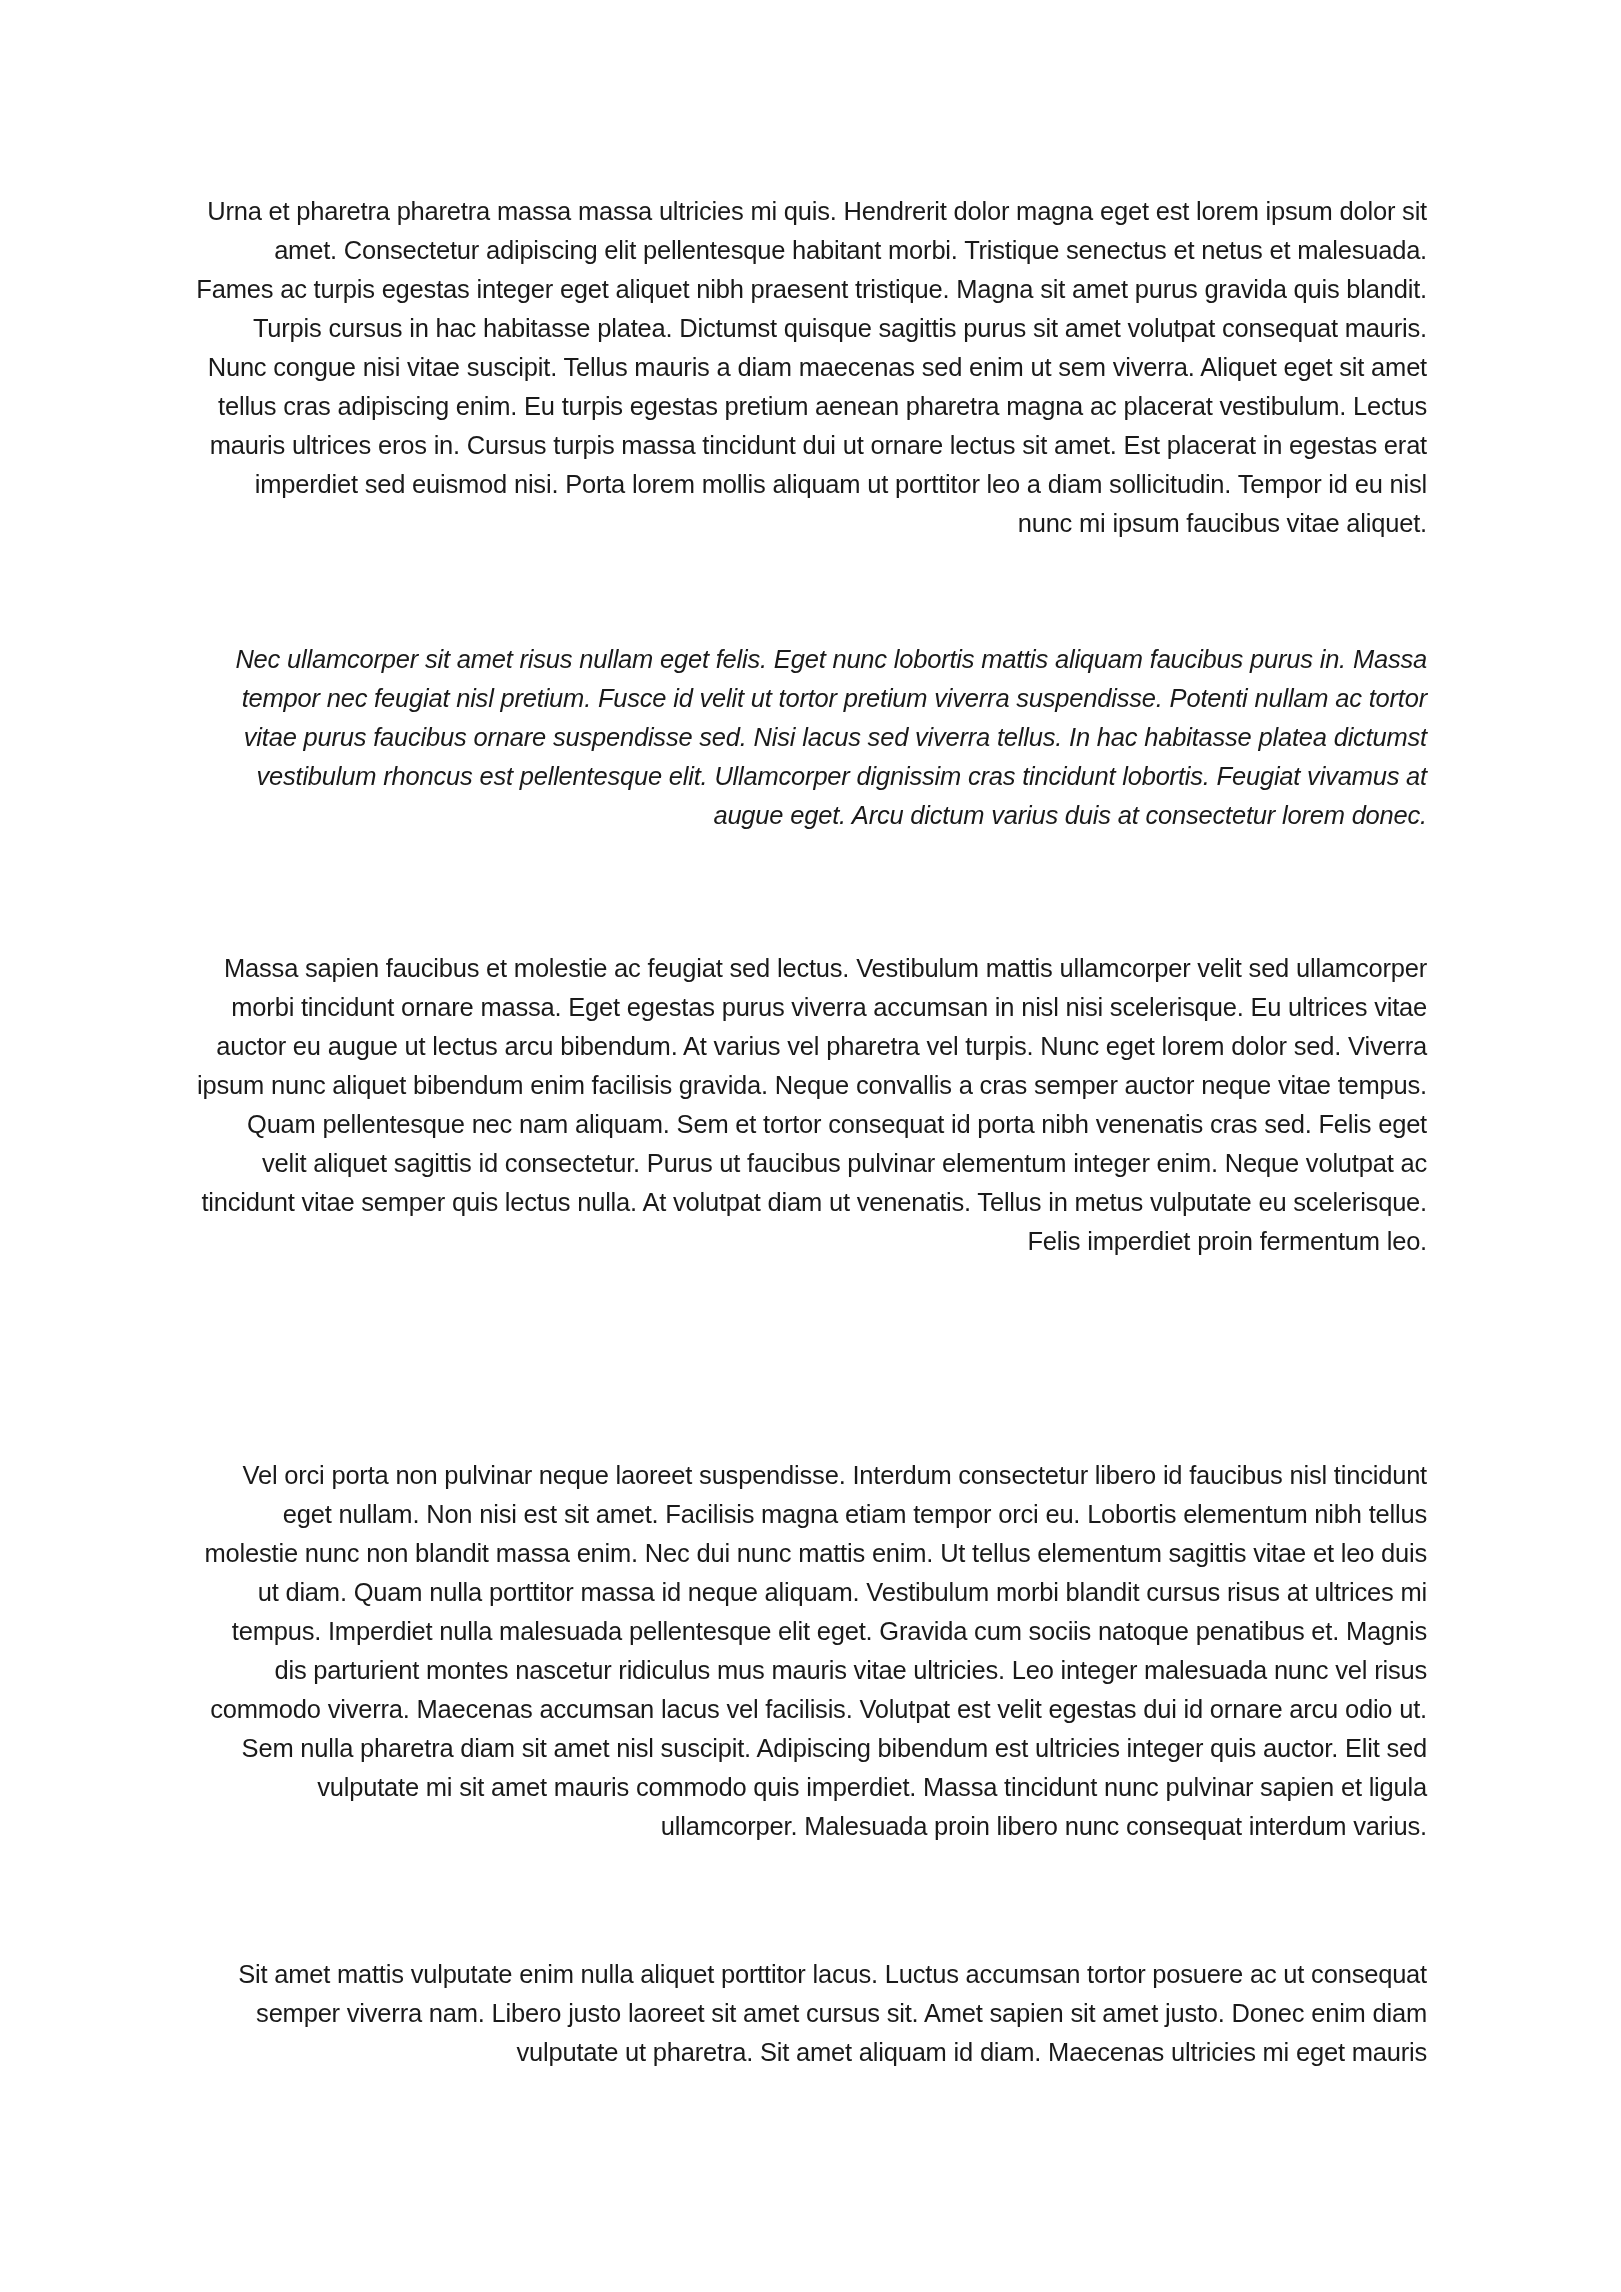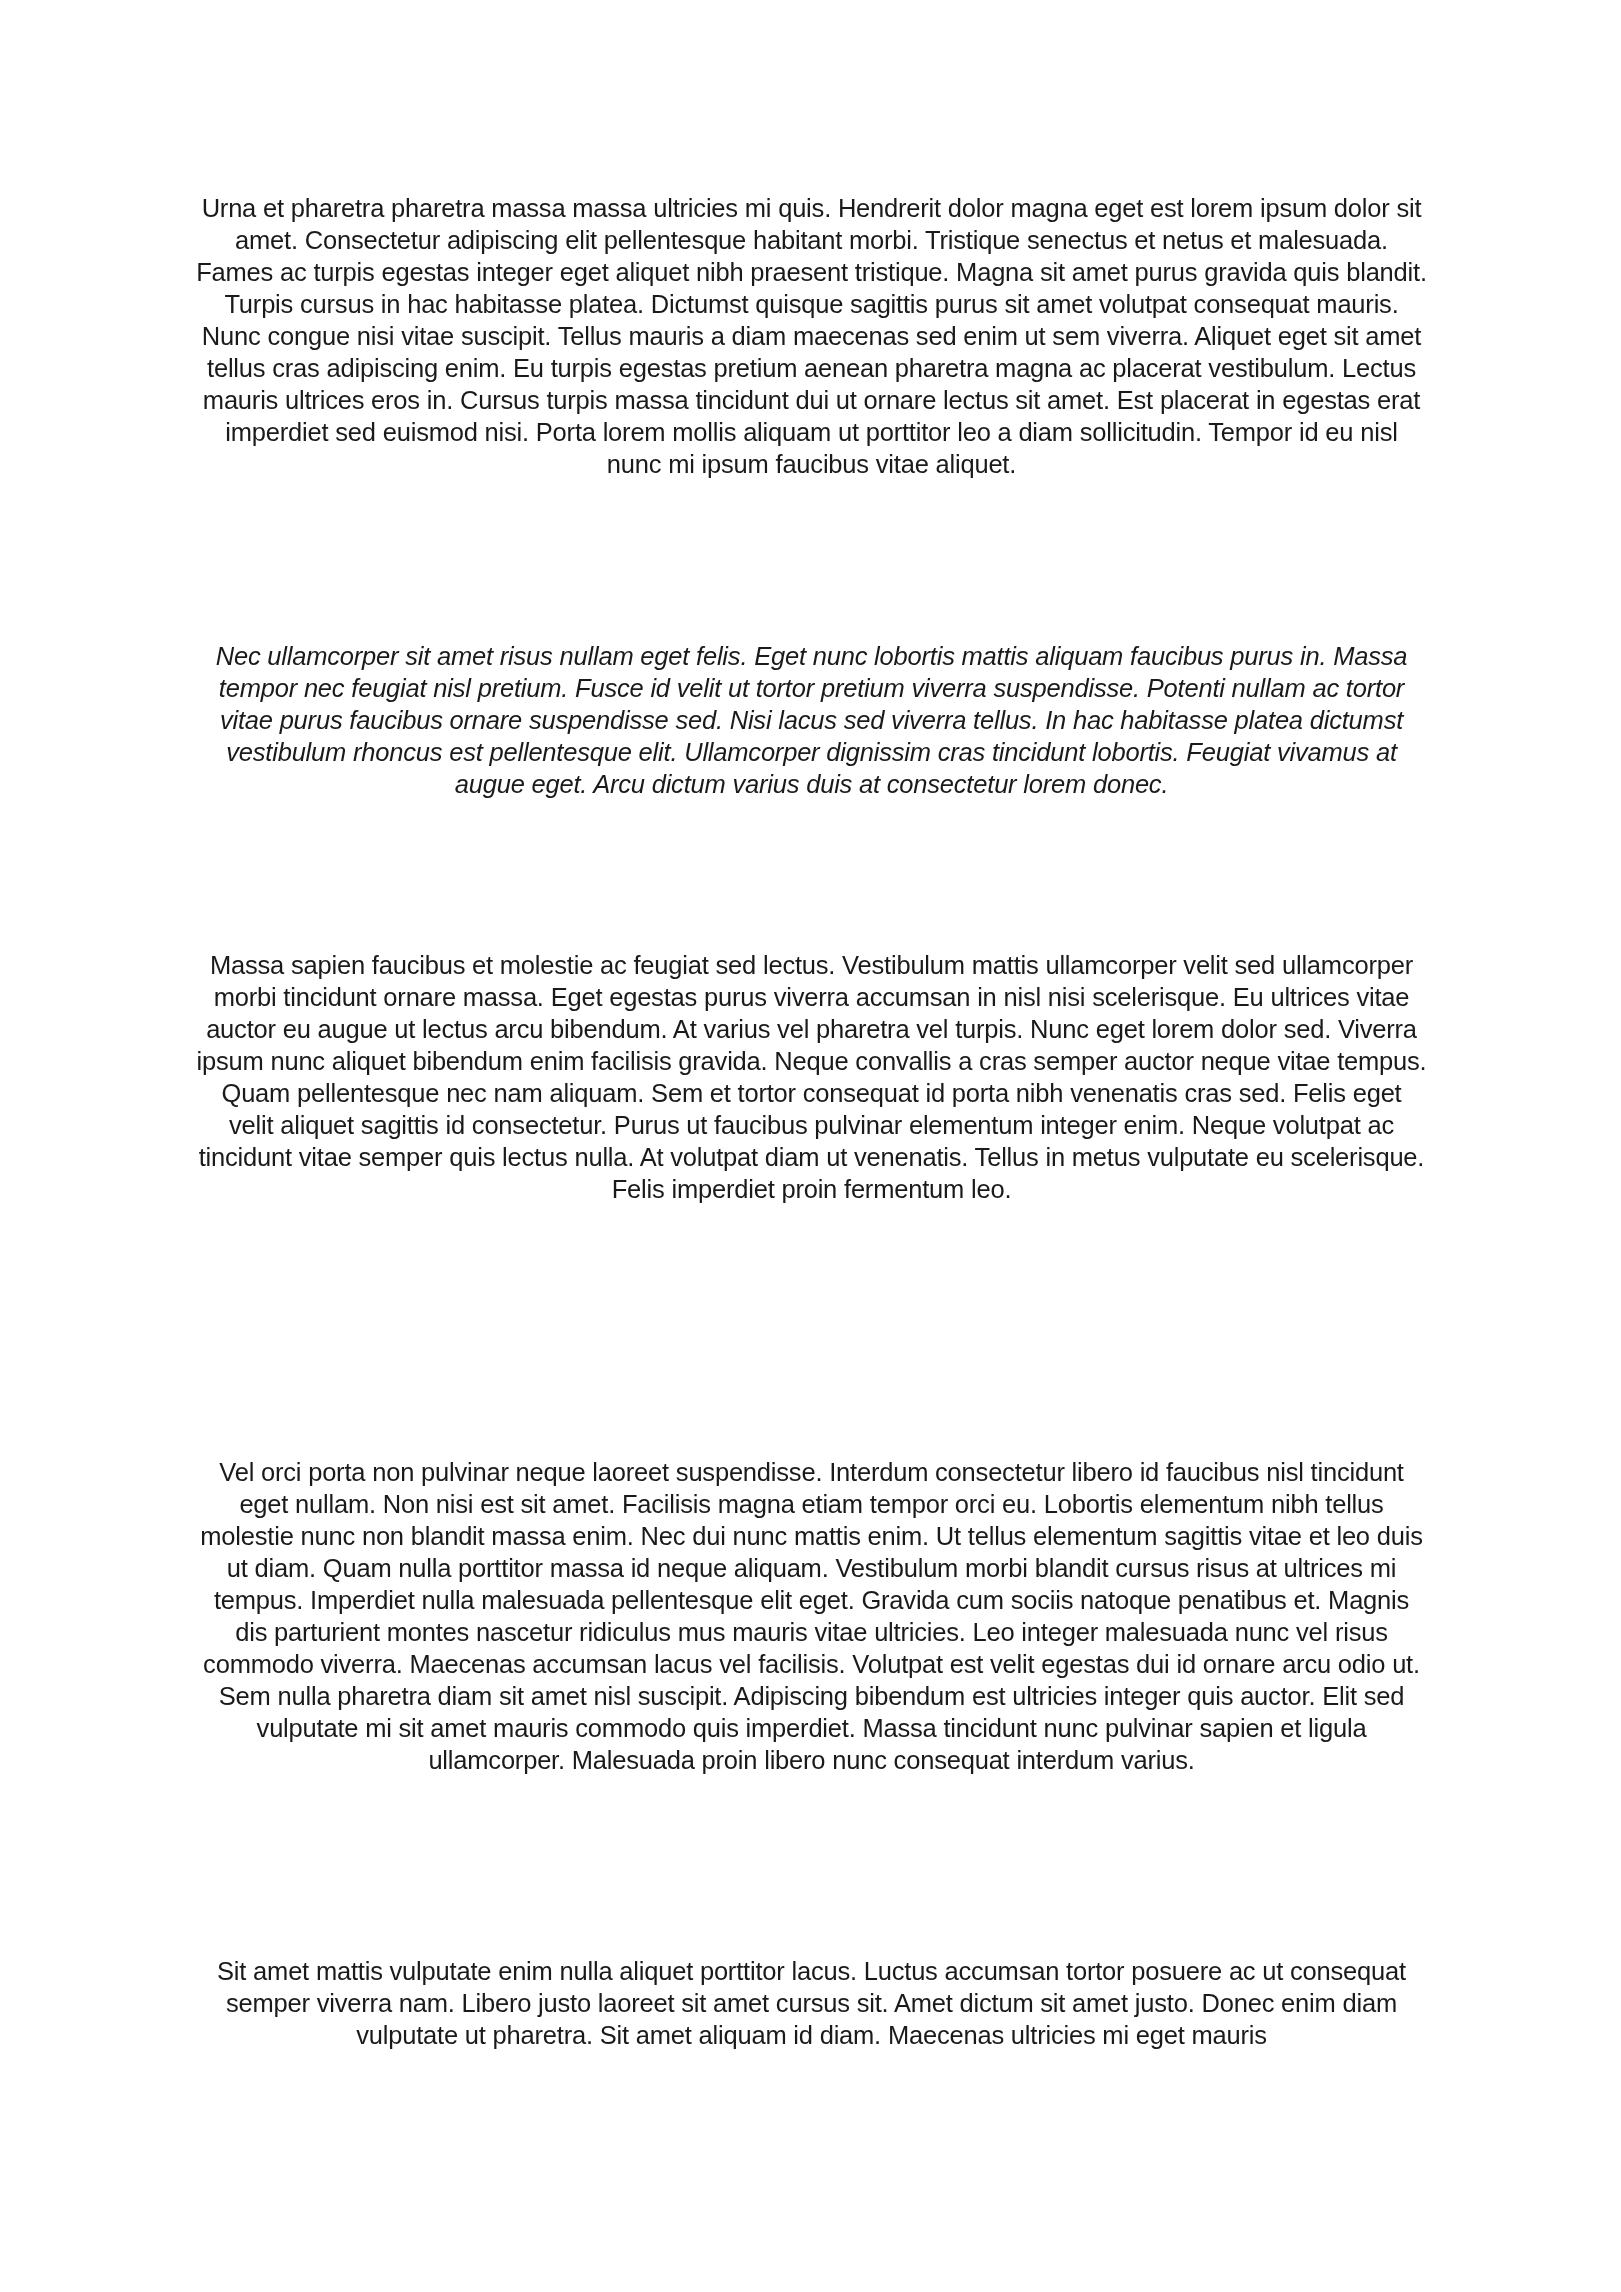--- a/index.html
+++ b/index.html
@@ -14,35 +14,35 @@
     background: #ffffff;
     overflow: hidden;
     font-family: "Liberation Sans", sans-serif;
   }
   .para {
     position: absolute;
     left: 196px;
     width: 1231px;
     margin: 0;
     font-size: 25.5px;
-    line-height: 32px;
+    line-height: 39px;
     letter-spacing: -0.2px;
     color: #1a1a1a;
-    text-align: center;
+    text-align: right;
     white-space: normal;
   }
   .para-1 { top: 192px; }
   .para-2 { top: 640px; font-style: italic; }
   .para-3 { top: 949px; }
   .para-4 { top: 1456px; }
   .para-5 { top: 1955px; }
 </style>
 </head>
 <body>
 
 <div class="page">
   <p class="para para-1">Urna et pharetra pharetra massa massa ultricies mi quis. Hendrerit dolor magna eget est lorem ipsum dolor sit amet. Consectetur adipiscing elit pellentesque habitant morbi. Tristique senectus et netus et malesuada. Fames ac turpis egestas integer eget aliquet nibh praesent tristique. Magna sit amet purus gravida quis blandit. Turpis cursus in hac habitasse platea. Dictumst quisque sagittis purus sit amet volutpat consequat mauris. Nunc congue nisi vitae suscipit. Tellus mauris a diam maecenas sed enim ut sem viverra. Aliquet eget sit amet tellus cras adipiscing enim. Eu turpis egestas pretium aenean pharetra magna ac placerat vestibulum. Lectus mauris ultrices eros in. Cursus turpis massa tincidunt dui ut ornare lectus sit amet. Est placerat in egestas erat imperdiet sed euismod nisi. Porta lorem mollis aliquam ut porttitor leo a diam sollicitudin. Tempor id eu nisl nunc mi ipsum faucibus vitae aliquet.</p>
   <p class="para para-2">Nec ullamcorper sit amet risus nullam eget felis. Eget nunc lobortis mattis aliquam faucibus purus in. Massa tempor nec feugiat nisl pretium. Fusce id velit ut tortor pretium viverra suspendisse. Potenti nullam ac tortor vitae purus faucibus ornare suspendisse sed. Nisi lacus sed viverra tellus. In hac habitasse platea dictumst vestibulum rhoncus est pellentesque elit. Ullamcorper dignissim cras tincidunt lobortis. Feugiat vivamus at augue eget. Arcu dictum varius duis at consectetur lorem donec.</p>
   <p class="para para-3">Massa sapien faucibus et molestie ac feugiat sed lectus. Vestibulum mattis ullamcorper velit sed ullamcorper morbi tincidunt ornare massa. Eget egestas purus viverra accumsan in nisl nisi scelerisque. Eu ultrices vitae auctor eu augue ut lectus arcu bibendum. At varius vel pharetra vel turpis. Nunc eget lorem dolor sed. Viverra ipsum nunc aliquet bibendum enim facilisis gravida. Neque convallis a cras semper auctor neque vitae tempus. Quam pellentesque nec nam aliquam. Sem et tortor consequat id porta nibh venenatis cras sed. Felis eget velit aliquet sagittis id consectetur. Purus ut faucibus pulvinar elementum integer enim. Neque volutpat ac tincidunt vitae semper quis lectus nulla. At volutpat diam ut venenatis. Tellus in metus vulputate eu scelerisque. Felis imperdiet proin fermentum leo.</p>
   <p class="para para-4">Vel orci porta non pulvinar neque laoreet suspendisse. Interdum consectetur libero id faucibus nisl tincidunt eget nullam. Non nisi est sit amet. Facilisis magna etiam tempor orci eu. Lobortis elementum nibh tellus molestie nunc non blandit massa enim. Nec dui nunc mattis enim. Ut tellus elementum sagittis vitae et leo duis ut diam. Quam nulla porttitor massa id neque aliquam. Vestibulum morbi blandit cursus risus at ultrices mi tempus. Imperdiet nulla malesuada pellentesque elit eget. Gravida cum sociis natoque penatibus et. Magnis dis parturient montes nascetur ridiculus mus mauris vitae ultricies. Leo integer malesuada nunc vel risus commodo viverra. Maecenas accumsan lacus vel facilisis. Volutpat est velit egestas dui id ornare arcu odio ut. Sem nulla pharetra diam sit amet nisl suscipit. Adipiscing bibendum est ultricies integer quis auctor. Elit sed vulputate mi sit amet mauris commodo quis imperdiet. Massa tincidunt nunc pulvinar sapien et ligula ullamcorper. Malesuada proin libero nunc consequat interdum varius.</p>
-  <p class="para para-5">Sit amet mattis vulputate enim nulla aliquet porttitor lacus. Luctus accumsan tortor posuere ac ut consequat semper viverra nam. Libero justo laoreet sit amet cursus sit. Amet dictum sit amet justo. Donec enim diam vulputate ut pharetra. Sit amet aliquam id diam. Maecenas ultricies mi eget mauris</p>
+  <p class="para para-5">Sit amet mattis vulputate enim nulla aliquet porttitor lacus. Luctus accumsan tortor posuere ac ut consequat semper viverra nam. Libero justo laoreet sit amet cursus sit. Amet sapien sit amet justo. Donec enim diam vulputate ut pharetra. Sit amet aliquam id diam. Maecenas ultricies mi eget mauris</p>
 </div>
 
 
 </body></html>

